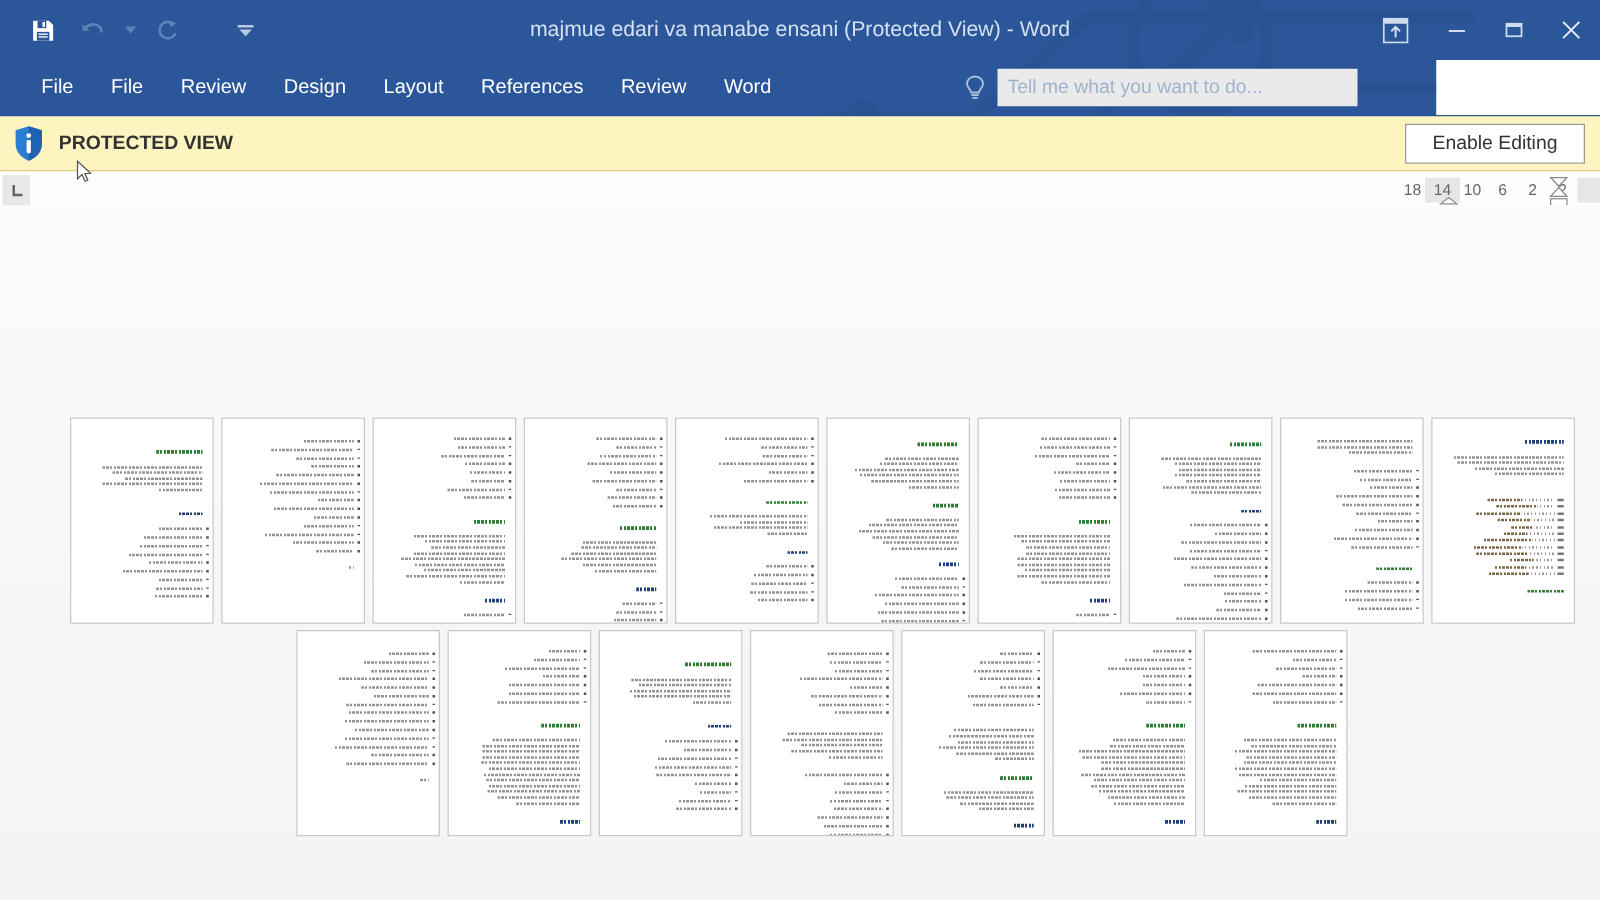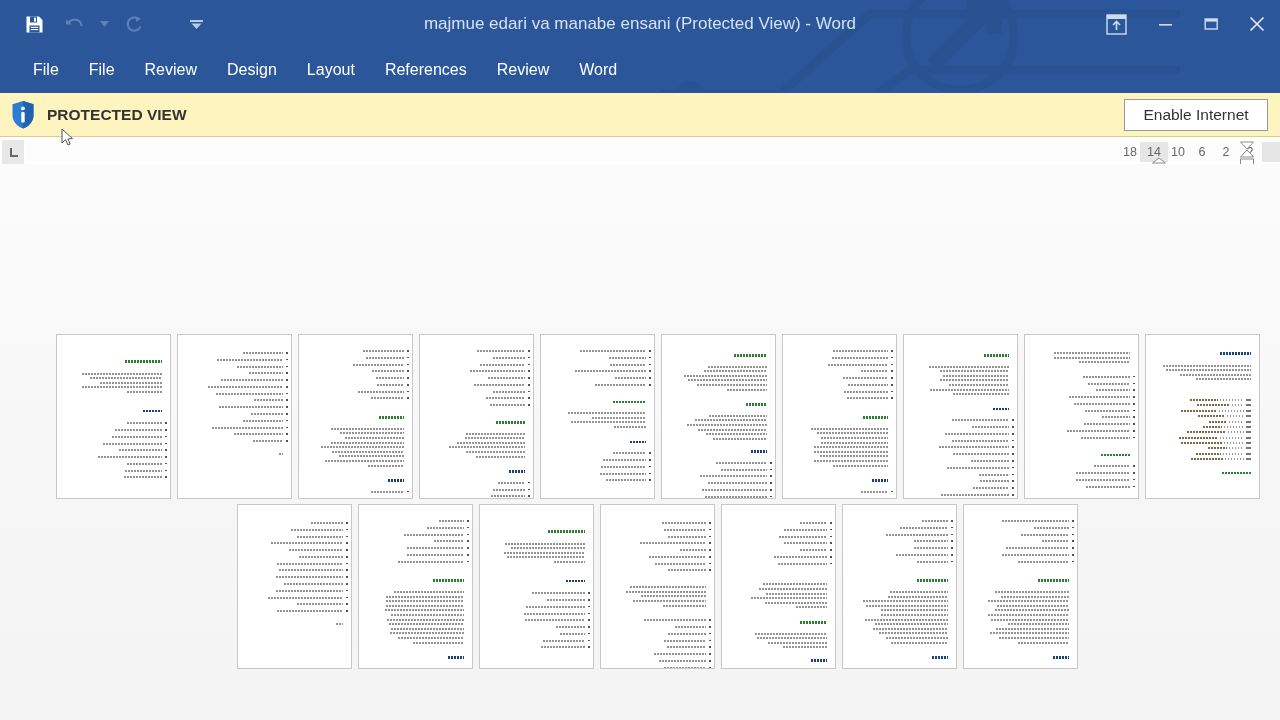--- a/index.html
+++ b/index.html
@@ -40,21 +40,21 @@
   #win-controls { position: absolute; top: 0; right: 0; height: 48px;
                   display: flex; align-items: center; }
   .win-btn { width: 46px; height: 48px; display: flex;
              align-items: center; justify-content: center; }
   #ribbon-display-btn { width: 52px; height: 48px; display: flex;
                         align-items: center; justify-content: center; }
 
   
   #ribbonbar {
     position: absolute; top: 48px; left: 0;
-    width: 1280px; height: 44px;
+    width: 1149px; height: 44px;
     background: #2b579a;
     overflow: hidden;
   }
   #ribbon-watermark {
     position: absolute; top: -74px; left: 660px;
     width: 520px; height: 170px;
     opacity: .30; pointer-events: none;
   }
   #tabs { position: absolute; top: 0; left: 18px; height: 44px;
           display: flex; align-items: center; }
@@ -307,34 +307,44 @@
     <div class="tab">File</div>
     <div class="tab">File</div>
     <div class="tab">Review</div>
     <div class="tab">Design</div>
     <div class="tab">Layout</div>
     <div class="tab">References</div>
     <div class="tab">Review</div>
     <div class="tab">Word</div>
   </div>
 
+  <div id="tellme-wrap">
+    <div id="tellme-bulb">
+      <svg width="16" height="20" viewBox="0 0 16 20">
+        <path d="M8 1.2 C 3.8 1.2 1.6 4.2 1.6 7 C 1.6 10 4.6 11.4 4.9 14 L 11.1 14 C 11.4 11.4 14.4 10 14.4 7 C 14.4 4.2 12.2 1.2 8 1.2 Z" fill="none" stroke="#a9c0dd" stroke-width="1.5"></path>
+        <rect x="5" y="15.3" width="6" height="1.5" fill="#a9c0dd"></rect>
+        <rect x="5.9" y="17.6" width="4.2" height="1.5" fill="#a9c0dd"></rect>
+      </svg>
+    </div>
+    <div id="tellme-box">Tell me what you want to do...</div>
+  </div>
 
 </div>
 
 <div id="pv-bar">
   <div id="pv-shield">
     <svg width="24" height="30" viewBox="0 0 24 30">
       <path d="M12 1 L 22.5 4.2 L 22.5 15 C 22.5 22.5 17 26.6 12 28.6 C 7 26.6 1.5 22.5 1.5 15 L 1.5 4.2 Z" fill="#2b7cd3"></path>
       <path d="M12 1 L 22.5 4.2 L 22.5 15 C 22.5 22.5 17 26.6 12 28.6 Z" fill="#1f63b0"></path>
       <circle cx="12" cy="8.4" r="1.9" fill="#ffffff"></circle>
       <rect x="10.3" y="12" width="3.4" height="10.5" rx="1.1" fill="#ffffff"></rect>
     </svg>
   </div>
   <div id="pv-strong">PROTECTED VIEW</div>
-  <div id="enable-editing">Enable Internet</div>
+  <div id="enable-editing">Enable Editing</div>
 </div>
 
 <div id="ruler-corner">
   <svg width="11" height="11" viewBox="0 0 11 11">
     <path d="M2 1 L 4 1 L 4 8 L 10 8 L 10 10 L 2 10 Z" fill="#666666"></path>
   </svg>
 </div>
 
 <div id="h-ruler"></div>
 <div id="h-ruler-grayleft"></div>

